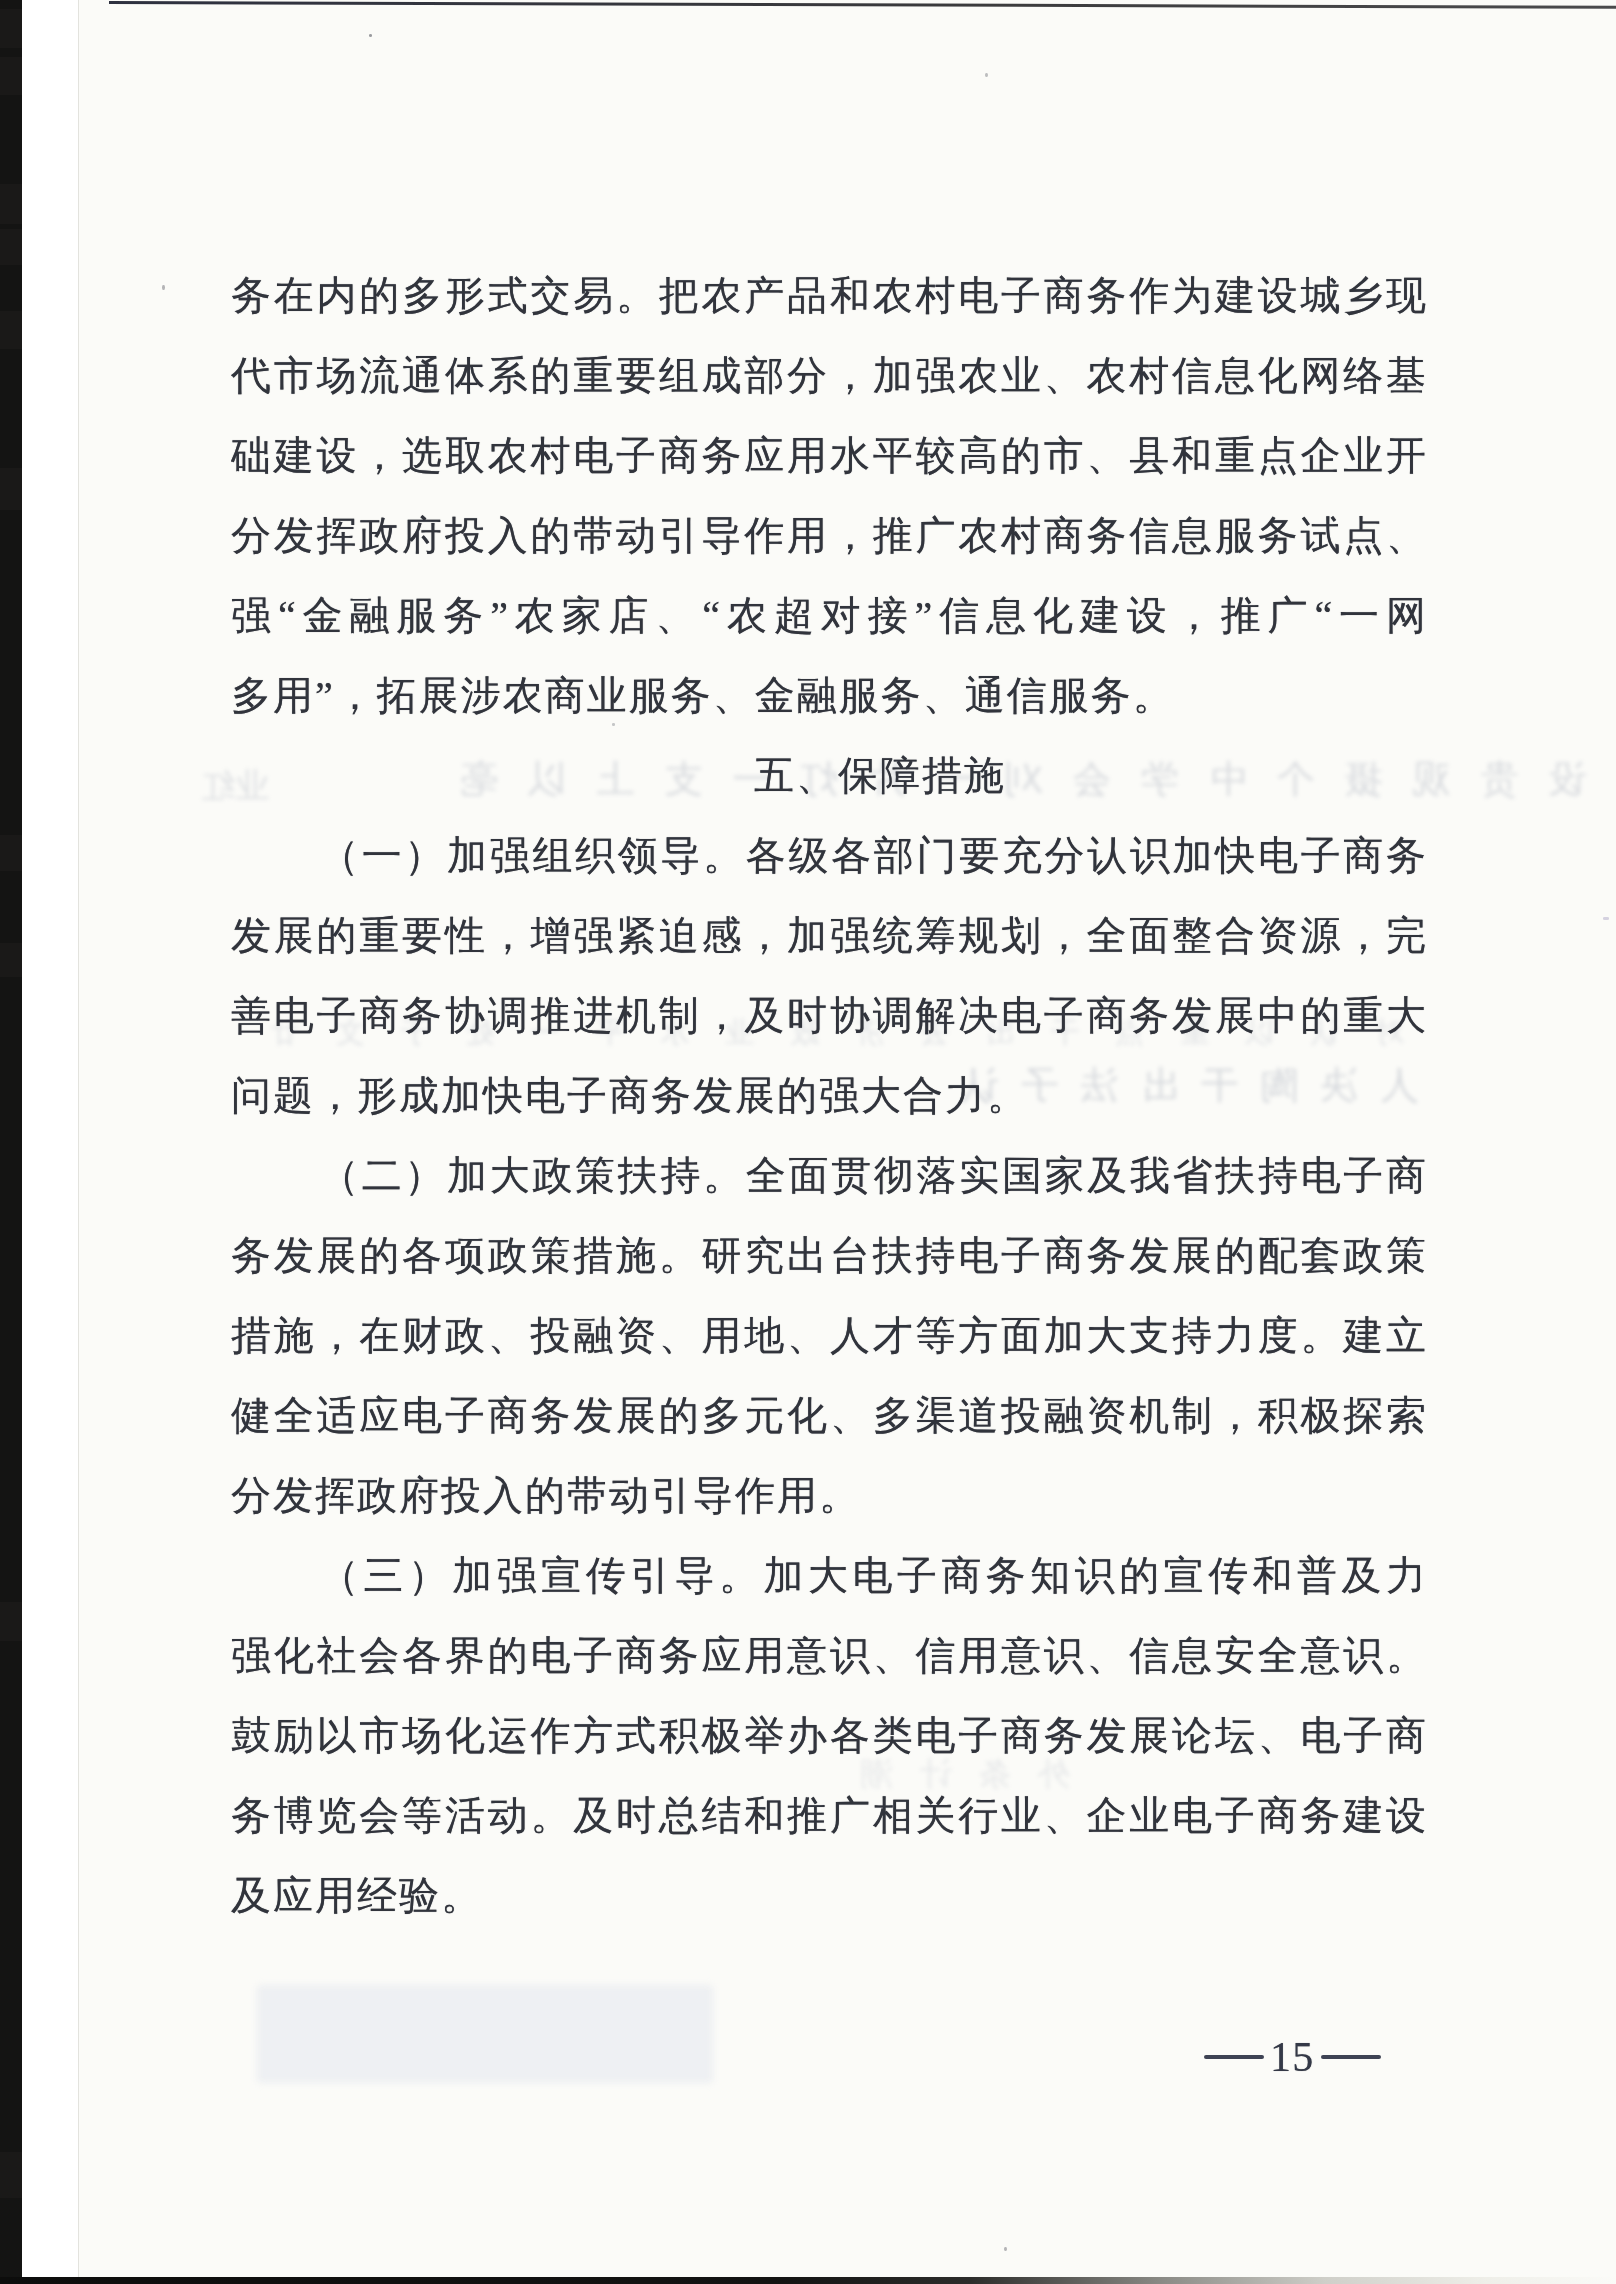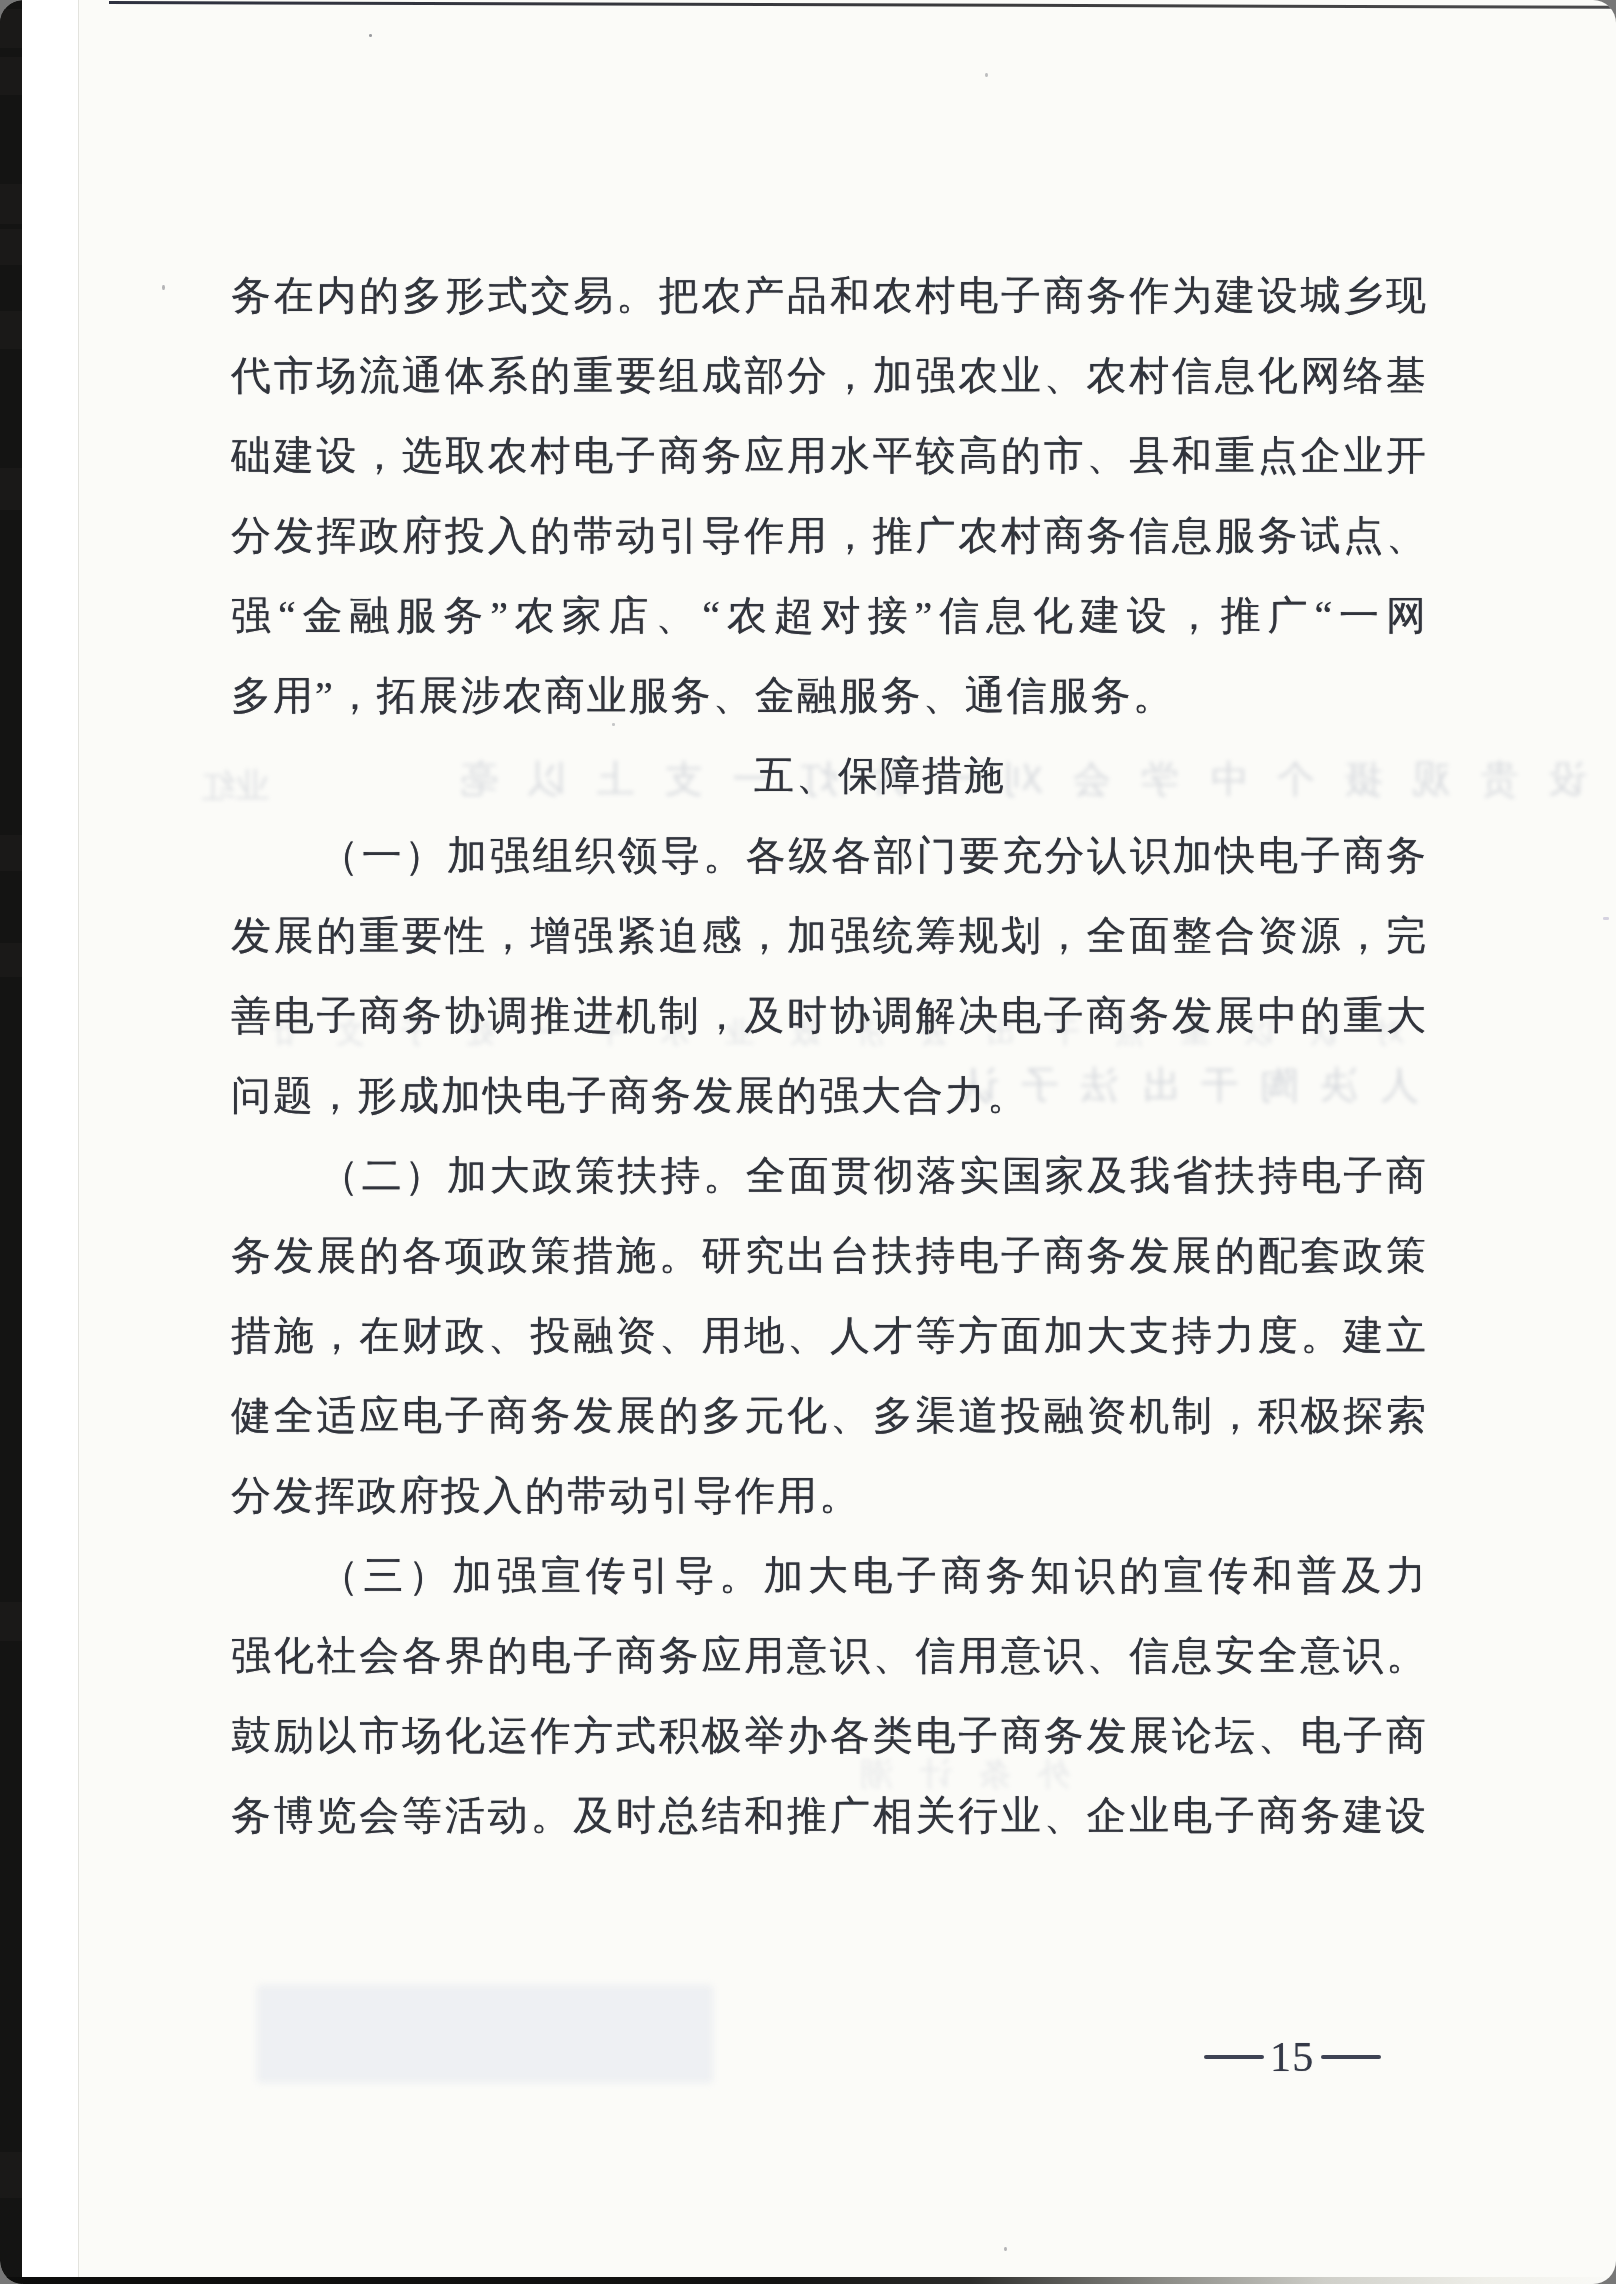--- a/index.html
+++ b/index.html
@@ -2,21 +2,20 @@
 <html lang="zh" style="font-size:10.4px"><head>
 <meta charset="utf-8">
 <style>
   html,body{margin:0;padding:0;background:#777;}
   .scan{
     position:relative;
     width:1616px;height:2284px;
     background:#fbfbf8;
     overflow:hidden;
     font-family:"Liberation Serif", serif;
-    border-radius:23px;
   }
   
   .edge-band{position:absolute;left:0;top:0;width:22px;height:2284px;background:#141413;}
   .band-notch{position:absolute;left:0;background:#1a1918;}
   .page-edge-strip{
     position:absolute;left:22px;top:0;width:56px;height:2284px;
     background:#ffffff;border-right:1.3px solid #e3e3de;
   }
   .top-scan-line{
     position:absolute;left:109px;top:1.3px;width:1511px;height:3.3px;
@@ -115,20 +114,21 @@
       <div class="line">问题，形成加快电子商务发展的强大合力。</div>
       <div class="line fill indent">（二）加大政策扶持。全面贯彻落实国家及我省扶持电子商</div>
       <div class="line fill">务发展的各项政策措施。研究出台扶持电子商务发展的配套政策</div>
       <div class="line fill">措施，在财政、投融资、用地、人才等方面加大支持力度。建立</div>
       <div class="line fill">健全适应电子商务发展的多元化、多渠道投融资机制，积极探索</div>
       <div class="line">分发挥政府投入的带动引导作用。</div>
       <div class="line fill indent">（三）加强宣传引导。加大电子商务知识的宣传和普及力度，</div>
       <div class="line fill">强化社会各界的电子商务应用意识、信用意识、信息安全意识。</div>
       <div class="line fill">鼓励以市场化运作方式积极举办各类电子商务发展论坛、电子商</div>
       <div class="line fill">务博览会等活动。及时总结和推广相关行业、企业电子商务建设</div>
+      <div class="line">及应用经验。</div>
     </div>
 
   <div class="page-number-row">
     <div class="pn-dash"></div>
     <div class="pn-num">15</div>
     <div class="pn-dash"></div>
   </div>
 
 </div>
 

